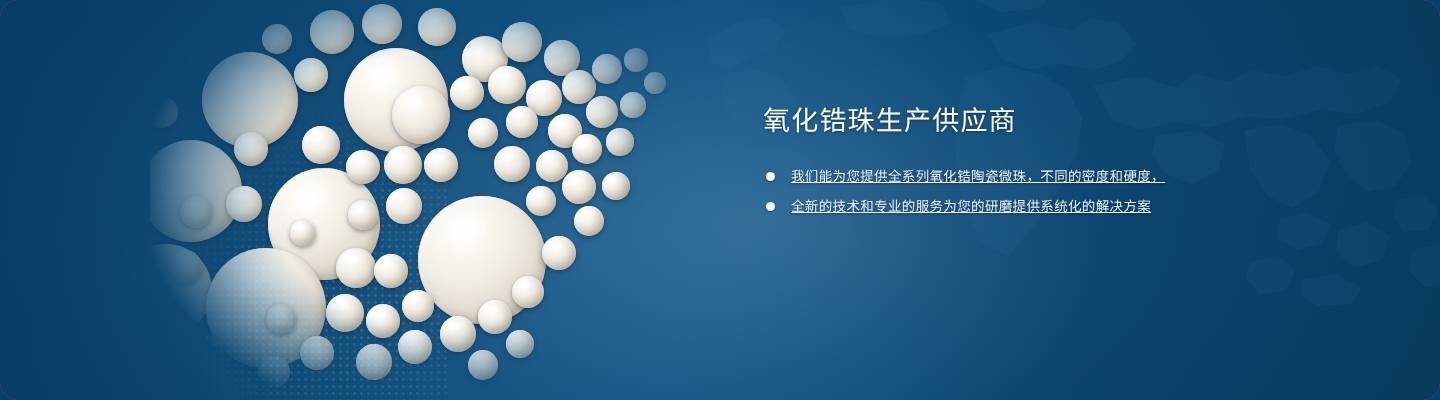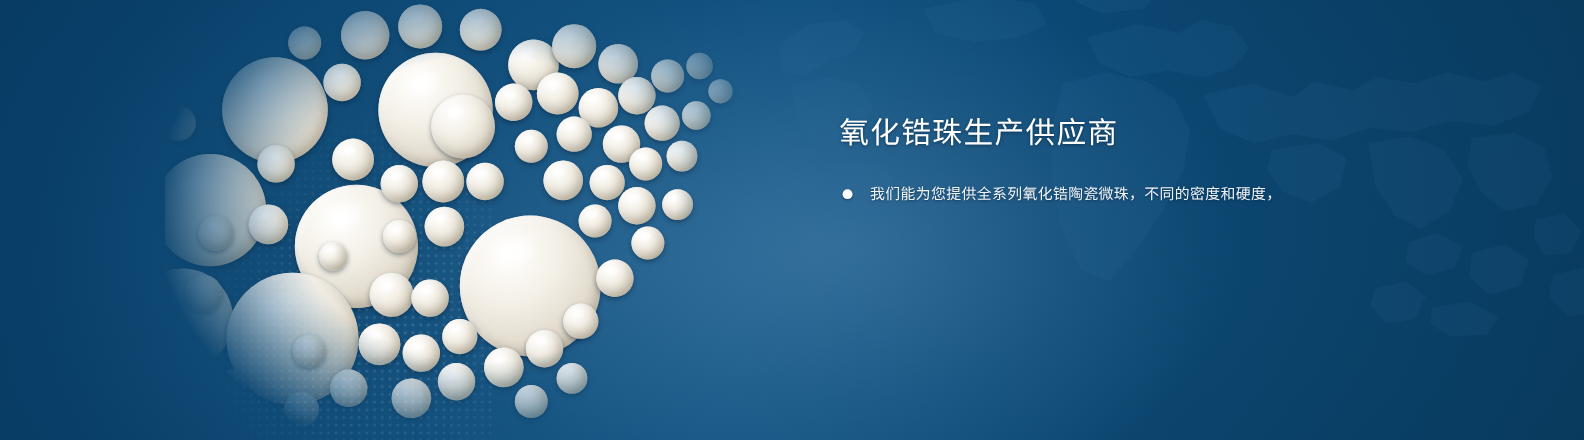--- a/index.html
+++ b/index.html
@@ -8,20 +8,21 @@
     width:1440px;height:400px;overflow:hidden;
     font-family:"Liberation Sans","DejaVu Sans",sans-serif;
     background:#083f68;
   }
 
   #banner{
     position:relative;
     width:1440px;height:400px;
     overflow:hidden;
     background:#ec4899;
+    border-radius:18px;
   }
 
   
   .bg-base{
     position:absolute;inset:0;
     background:
       radial-gradient(ellipse 520px 340px at 760px 225px, rgba(120,170,205,0.30) 0%, rgba(90,145,185,0.14) 42%, rgba(0,0,0,0) 72%),
       radial-gradient(ellipse 760px 520px at 560px 250px, rgba(90,150,195,0.22) 0%, rgba(0,0,0,0) 70%),
       linear-gradient(100deg, #08406b 0%, #0a4570 22%, #0d4d7c 48%, #0b4671 70%, #0a4369 100%);
   }
@@ -115,21 +116,21 @@
   }
   .bullet-item:last-child{margin-bottom:0;}
   .bullet-dot{
     position:absolute;
     left:3px;top:6px;
     width:9px;height:9px;
     border-radius:50%;
     background:#ffffff;
     box-shadow:0 1px 2px rgba(2,24,46,0.45);
   }
-  .bullet-line{display:block;}
+  .bullet-line{display:block;text-decoration:underline;}
   .bullet-line + .bullet-line{margin-top:1px;}
 </style>
 </head>
 <body>
 
 <div id="banner">
 
   <div class="bg-base"></div>
 
   <div class="world-map">
@@ -234,18 +235,22 @@
   <div id="text-block">
     <h1 id="banner-title">氧化锆珠生产供应商</h1>
 
     <ul id="bullet-list">
 
       <li class="bullet-item">
         <span class="bullet-dot"></span>
         <span class="bullet-line">我们能为您提供全系列氧化锆陶瓷微珠，不同的密度和硬度，</span>
       </li>
 
+      <li class="bullet-item">
+        <span class="bullet-dot"></span>
+        <span class="bullet-line">全新的技术和专业的服务为您的研磨提供系统化的解决方案</span>
+      </li>
 
 
     </ul>
   </div>
 
 </div>
 
 </body></html>

